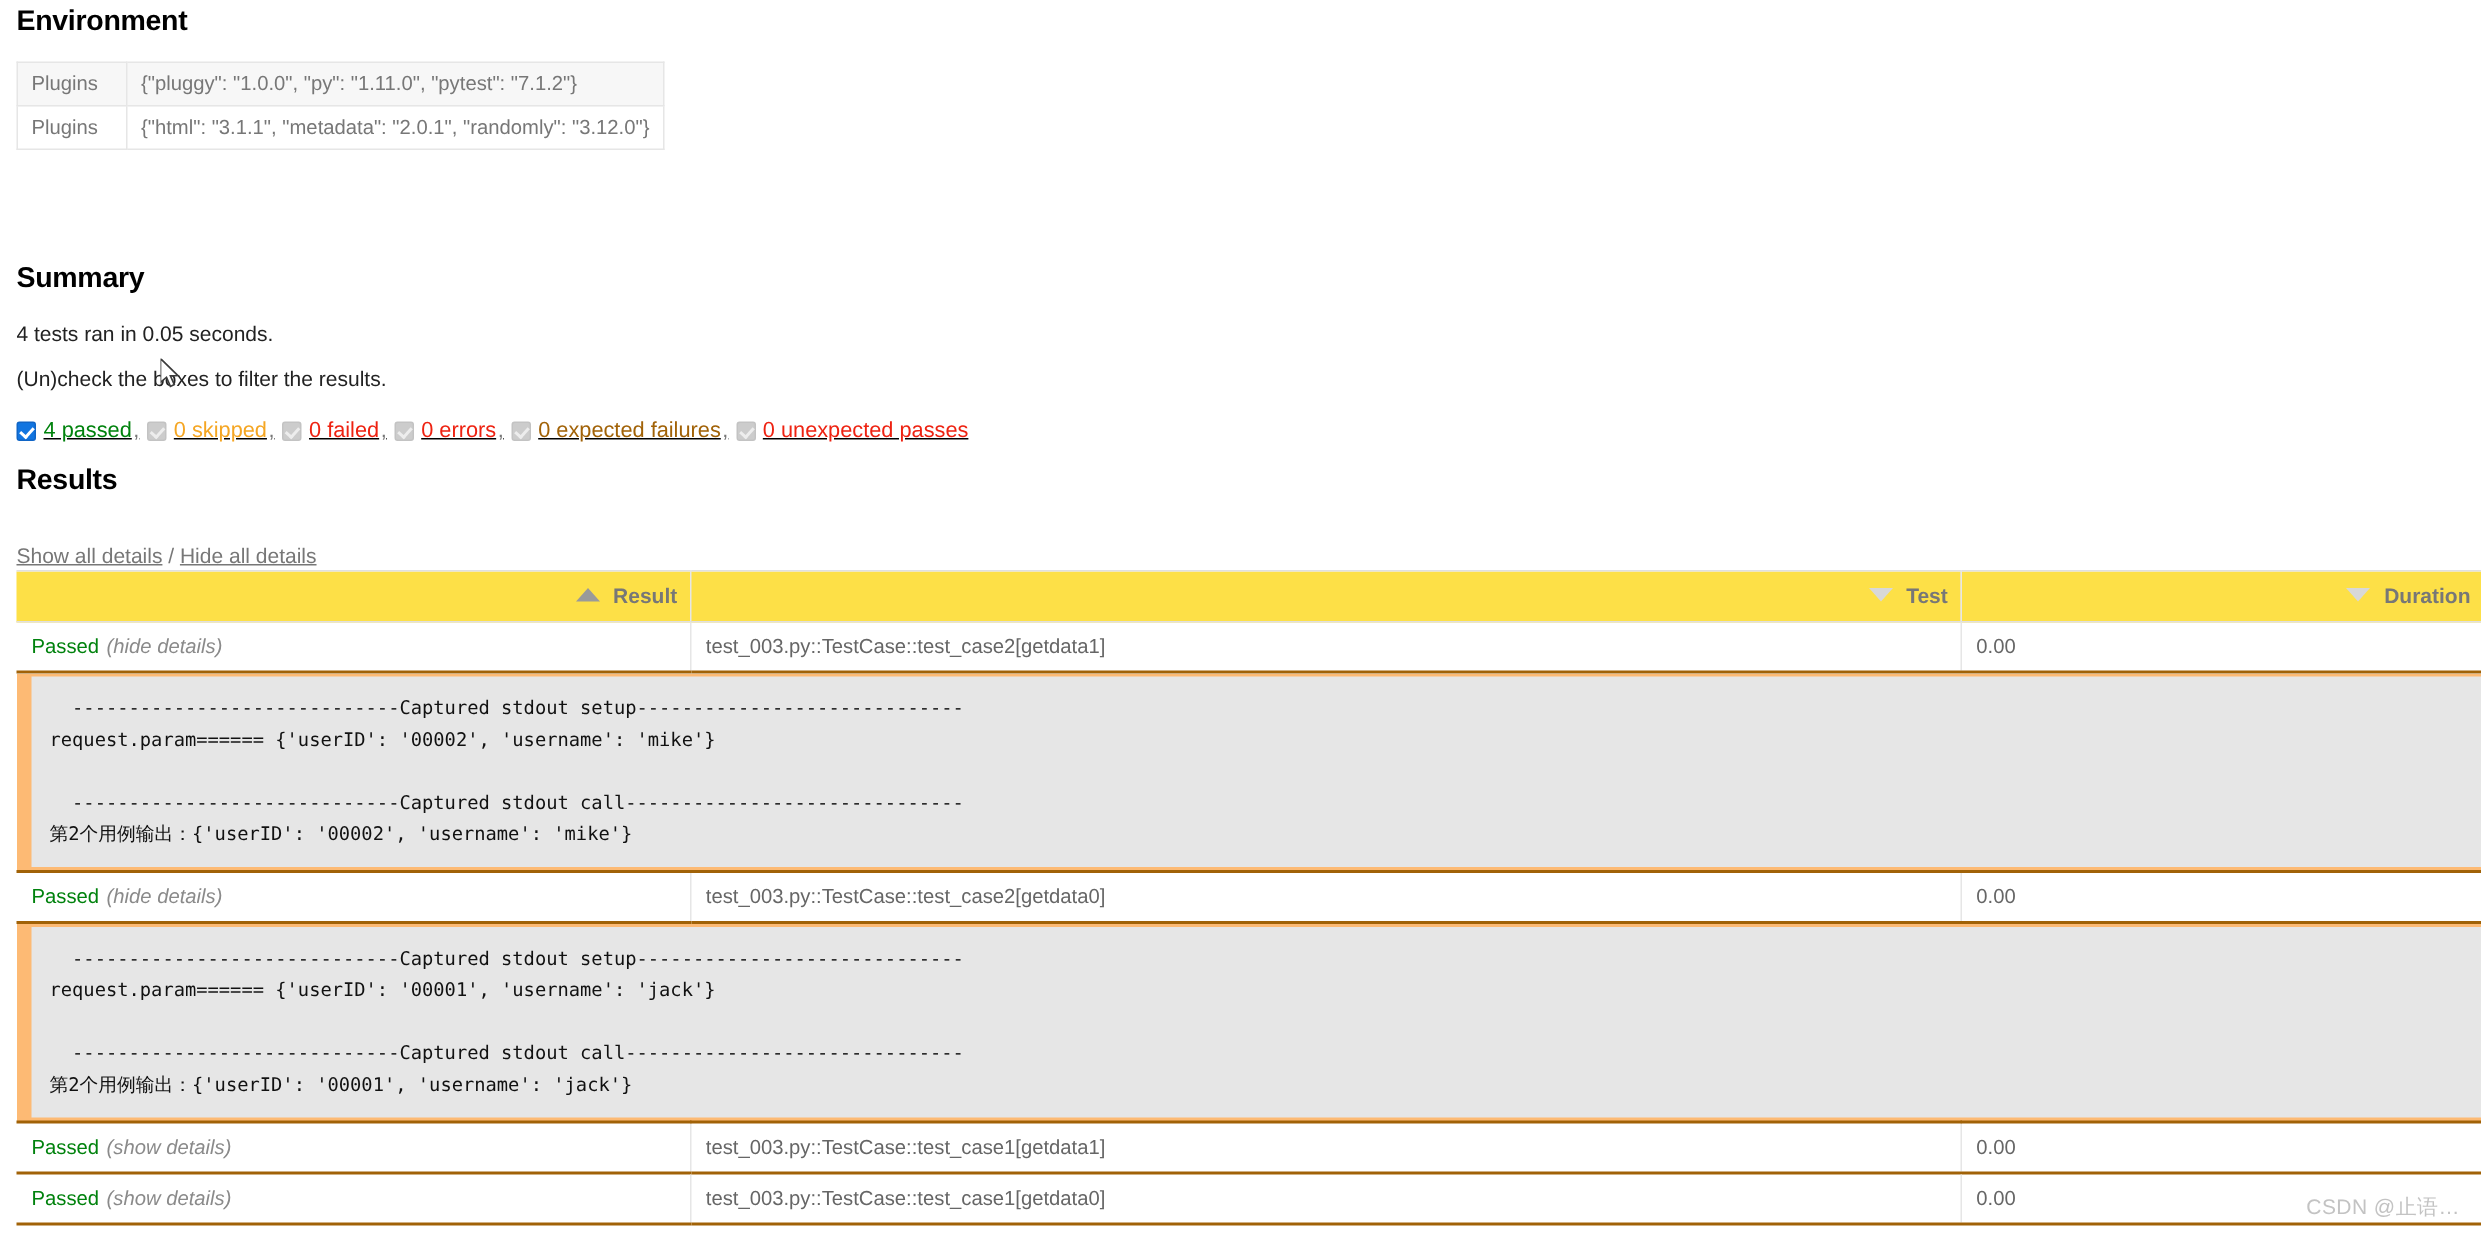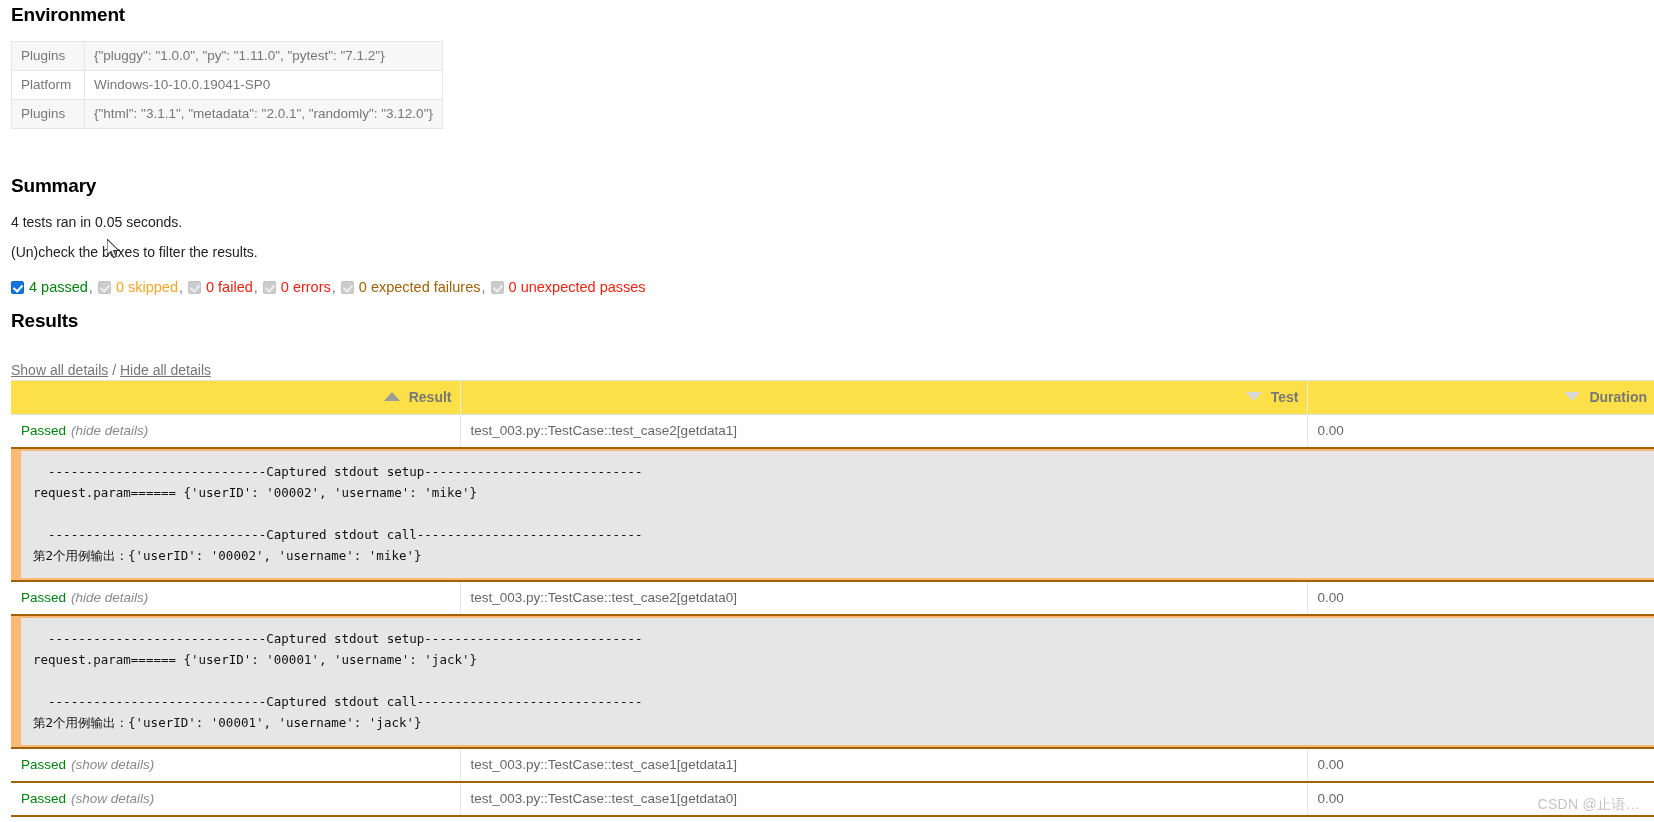--- a/index.html
+++ b/index.html
@@ -56,20 +56,21 @@
   #tests-ran { top: 214px; }
   #filter-hint { top: 244px; }
 
   .filters {
     position: absolute;
     left: 11px; top: 279px;
     display: flex;
     align-items: center;
     font-size: 14.5px;
     white-space: nowrap;
+    text-decoration: underline;
   }
   .filter-item { display: inline-flex; align-items: center; }
   .filter-item + .filter-item { margin-left: 5px; }
   .cbx {
     width: 13px; height: 13px;
     margin: 0 5px 0 0;
     border-radius: 2px;
     position: relative;
     flex: 0 0 auto;
     display: inline-block;
@@ -204,24 +205,20 @@
 
 <div class="page">
 
   <h2 class="section-title" id="env-title">Environment</h2>
 
   <table class="env-table">
     <tbody id="env-body">
         <tr>
           <td class="env-key">Plugins</td>
           <td class="env-val">{"pluggy": "1.0.0", "py": "1.11.0", "pytest": "7.1.2"}</td>
-        </tr>
-        <tr>
-          <td class="env-key">Platform</td>
-          <td class="env-val">Windows-10-10.0.19041-SP0</td>
         </tr>
         <tr>
           <td class="env-key">Plugins</td>
           <td class="env-val">{"html": "3.1.1", "metadata": "2.0.1", "randomly": "3.12.0"}</td>
         </tr>
       </tbody>
   </table>
 
   <h2 class="section-title" id="summary-title">Summary</h2>
 

